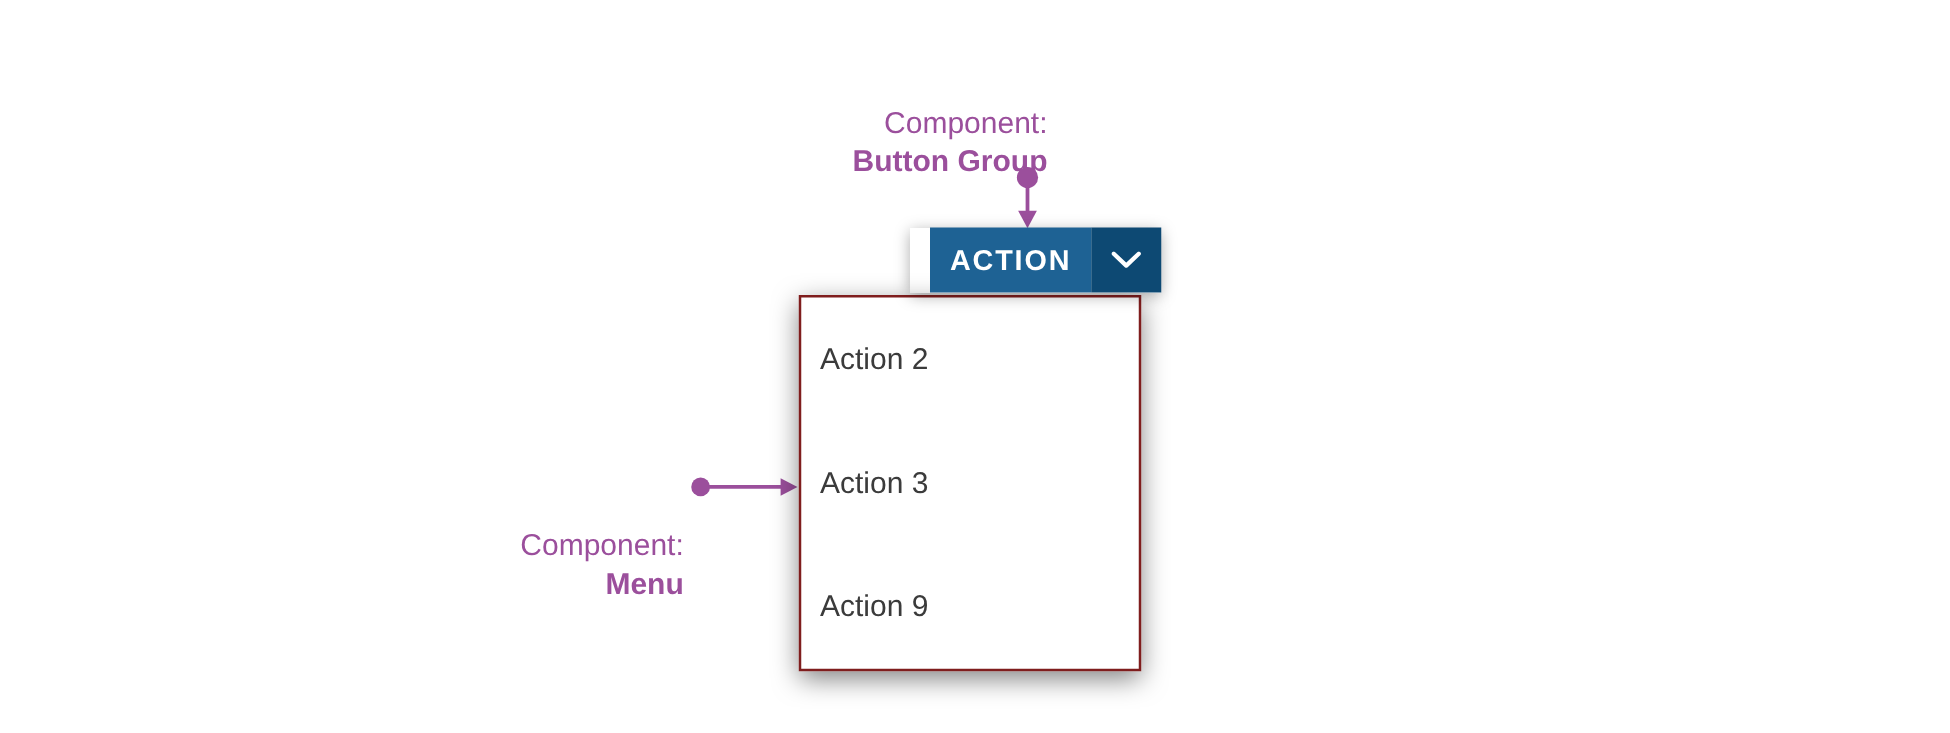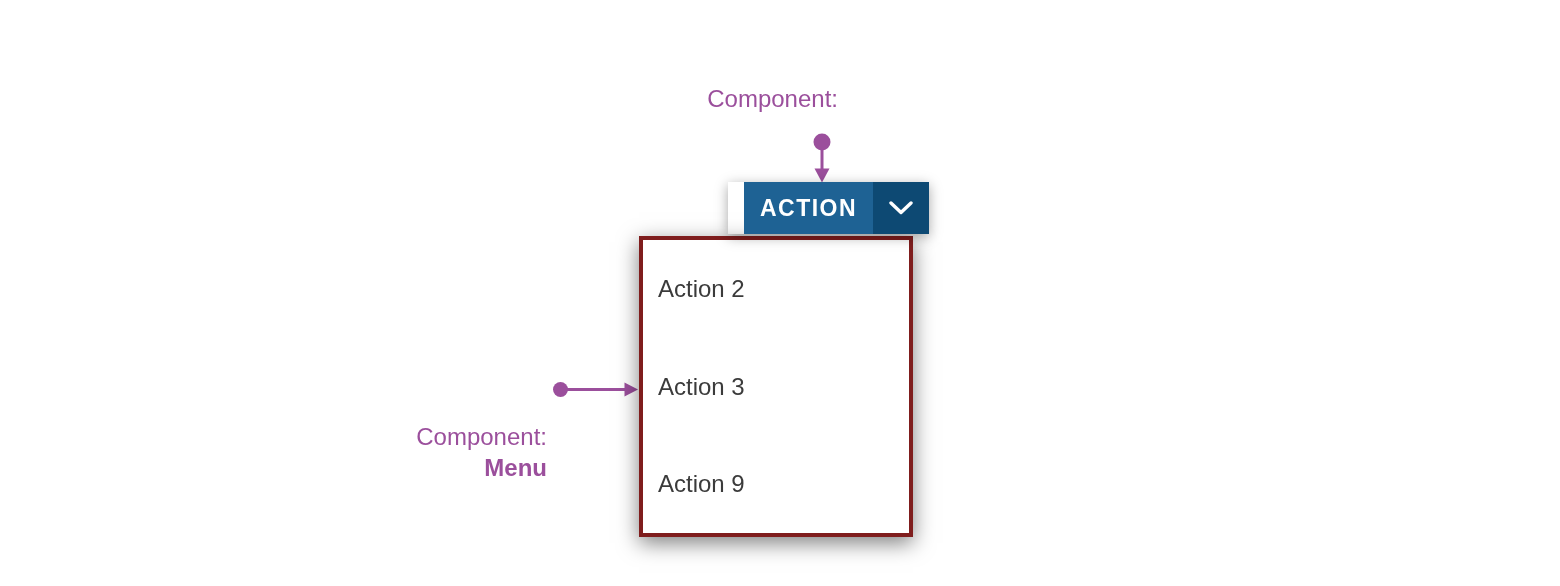--- a/index.html
+++ b/index.html
@@ -70,21 +70,21 @@
   }
 
   
   .menu {
     position: absolute;
     left: 639px;
     top: 236px;
     width: 274px;
     height: 301px;
     background: #ffffff;
-    border: 4px solid #7f1d1d;
+    border: 2px solid #7f1d1d;
     box-shadow: 0 6px 20px rgba(0,0,0,0.5);
     z-index: 1;
     display: flex;
     flex-direction: column;
   }
   .menu-item {
     flex: 1;
     display: flex;
     align-items: center;
     padding-left: 15px;
@@ -93,20 +93,21 @@
     cursor: pointer;
   }
 </style>
 </head>
 <body>
 
 <div class="stage">
 
   <div class="annotation annotation-top">
     <div class="prefix">Component:</div>
+    <div class="name">Button Group</div>
   </div>
 
   <svg class="connector connector-down" width="20" height="51" viewBox="0 0 20 51">
     <circle cx="10" cy="10" r="8.5" fill="#9B4F9C"></circle>
     <line x1="10" y1="18" x2="10" y2="38" stroke="#9B4F9C" stroke-width="3"></line>
     <polygon points="2.5,36.5 17.5,36.5 10,50.5" fill="#9B4F9C"></polygon>
   </svg>
 
   <div class="button-group">
     <button class="seg-action">ACTION</button>

